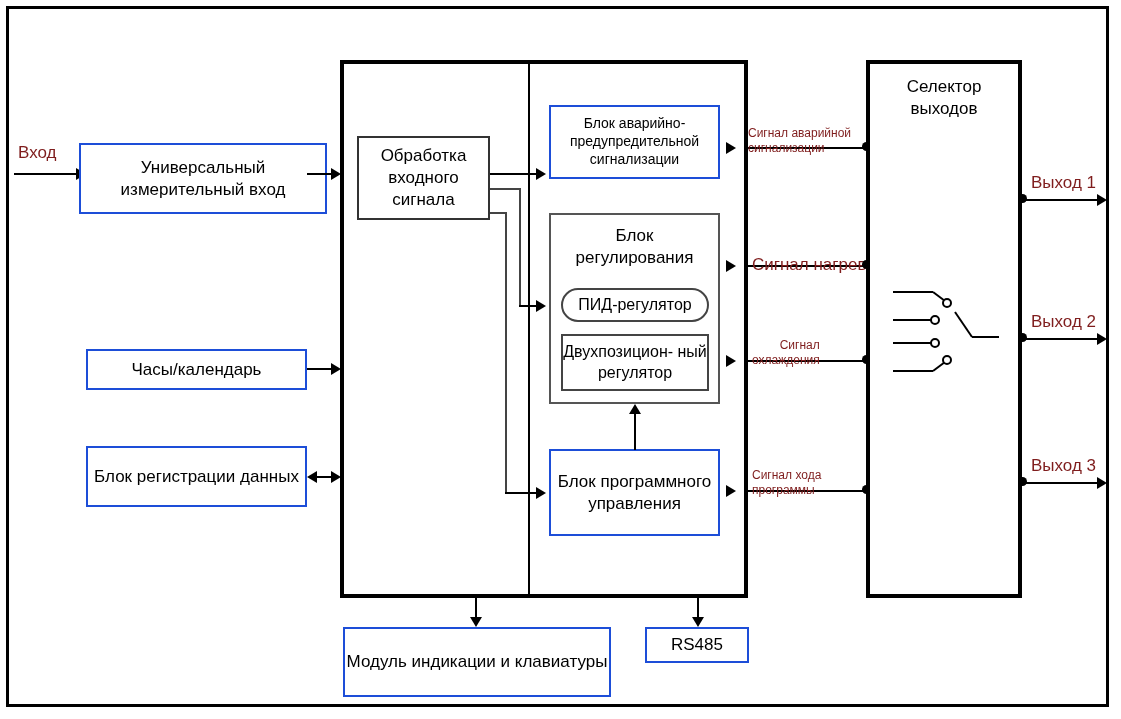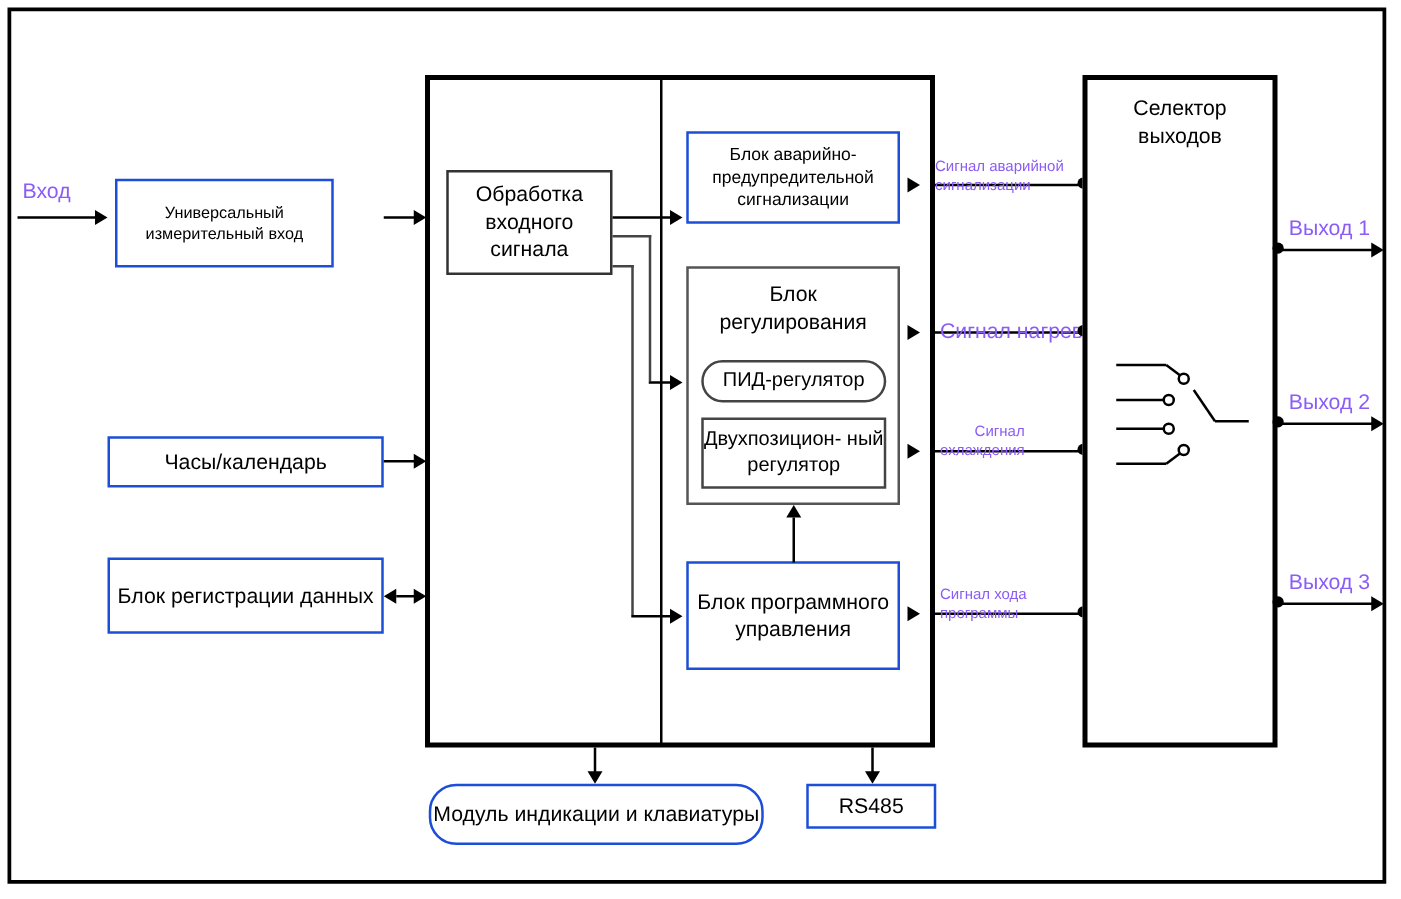--- a/index.html
+++ b/index.html
@@ -54,21 +54,21 @@
     position: absolute;
     color: #000000;
     text-align: center;
     line-height: 1.3;
     white-space: pre-line;
   }
 
   
   .tlabel {
     position: absolute;
-    color: #8b5cf6;
+    color: #7f1d1d;
     white-space: pre-line;
     line-height: 1.25;
   }
 
   
   .hline {
     position: absolute;
     height: 0;
     border-top: 2px solid #000000;
   }
@@ -124,21 +124,21 @@
 
 <div id="canvas">
 
   <div class="page-frame"></div>
 
   <div class="tlabel" style="left:18px; top:142px; font-size:17px;">Вход</div>
 
   <div class="hline" style="left:14px; top:173px; width:64px;"></div>
   <div class="arrow-r" style="left:76px; top:168px;"></div>
 
-  <div class="box thin" style="left:92px; top:143px; width:175px; height:71px; font-size:13px;">
+  <div class="box thin" style="left:79px; top:143px; width:248px; height:71px; font-size:17px;">
     <span>Универсальный
 измерительный вход</span>
   </div>
 
   <div class="hline" style="left:307px; top:173px; width:28px;"></div>
   <div class="arrow-r" style="left:331px; top:168px;"></div>
 
   <div class="box thin" style="left:86px; top:349px; width:221px; height:41px; font-size:17px;">
     <span>Часы/календарь</span>
   </div>
@@ -265,21 +265,21 @@
   <div class="tlabel" style="left:1031px; top:311px; font-size:17px;">Выход 2</div>
 
   <div class="jdot" style="left:1018px; top:477px;"></div>
   <div class="hline" style="left:1022px; top:482px; width:77px;"></div>
   <div class="arrow-r" style="left:1097px; top:477px;"></div>
   <div class="tlabel" style="left:1031px; top:455px; font-size:17px;">Выход 3</div>
 
   <div class="vline" style="left:475px; top:598px; height:23px;"></div>
   <div class="arrow-d" style="left:470px; top:617px;"></div>
 
-  <div class="box thin" style="left:343px; top:627px; width:268px; height:49px; font-size:17px;border-radius:22px;">
+  <div class="box thin" style="left:343px; top:627px; width:268px; height:70px; font-size:17px;">
     <span>Модуль индикации и
 клавиатуры</span>
   </div>
 
   <div class="vline" style="left:697px; top:598px; height:23px;"></div>
   <div class="arrow-d" style="left:692px; top:617px;"></div>
 
   <div class="box thin" style="left:645px; top:627px; width:104px; height:36px; font-size:17px;">
     <span>RS485</span>
   </div>

